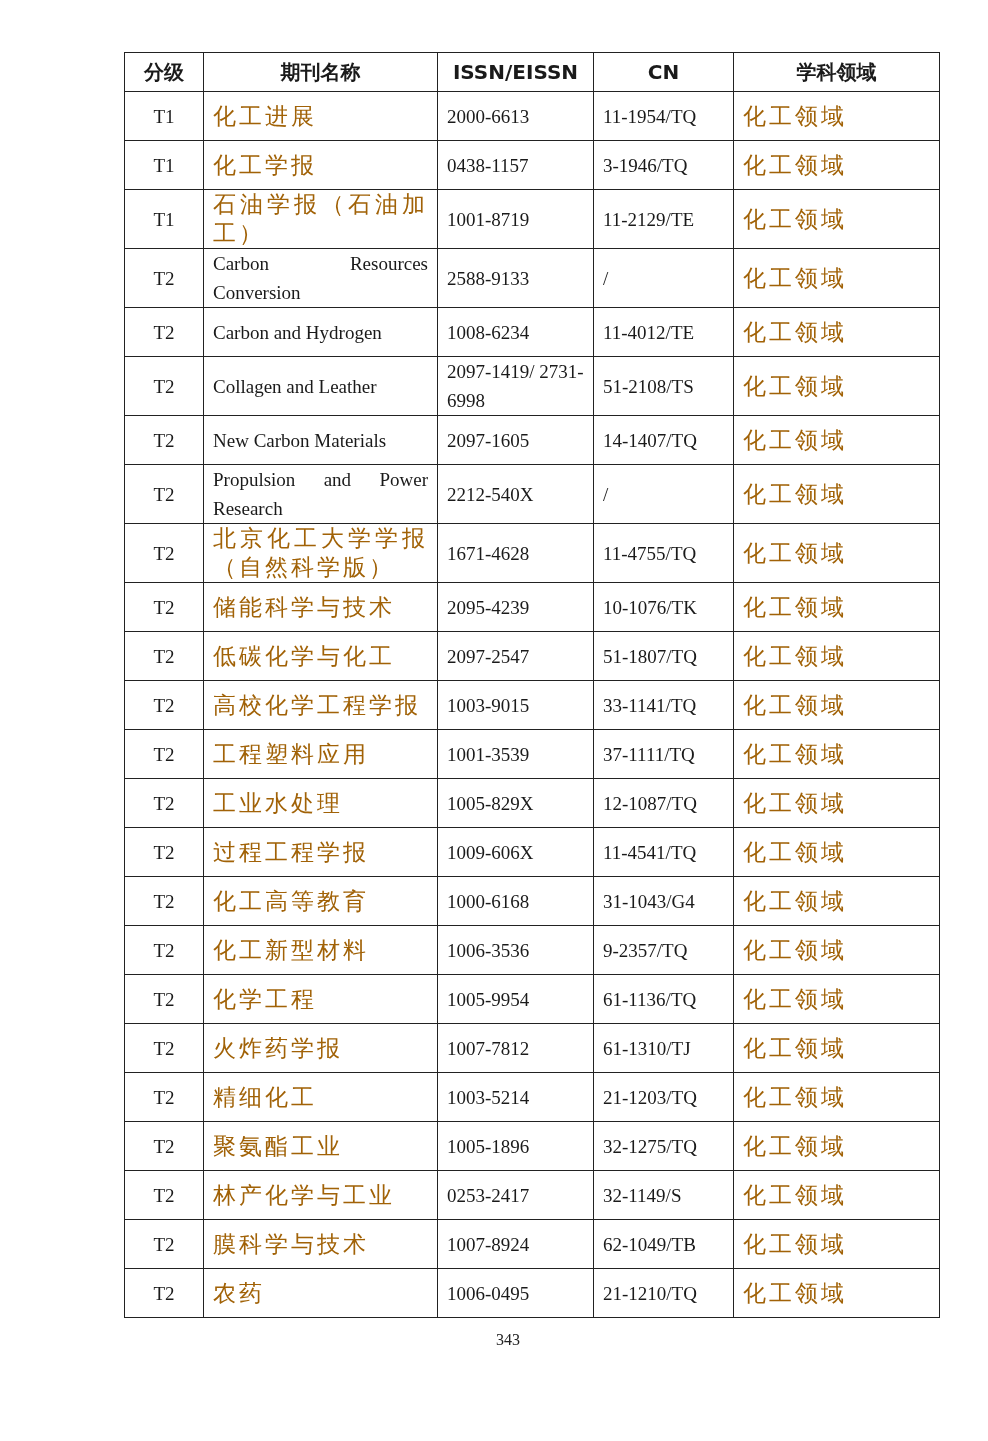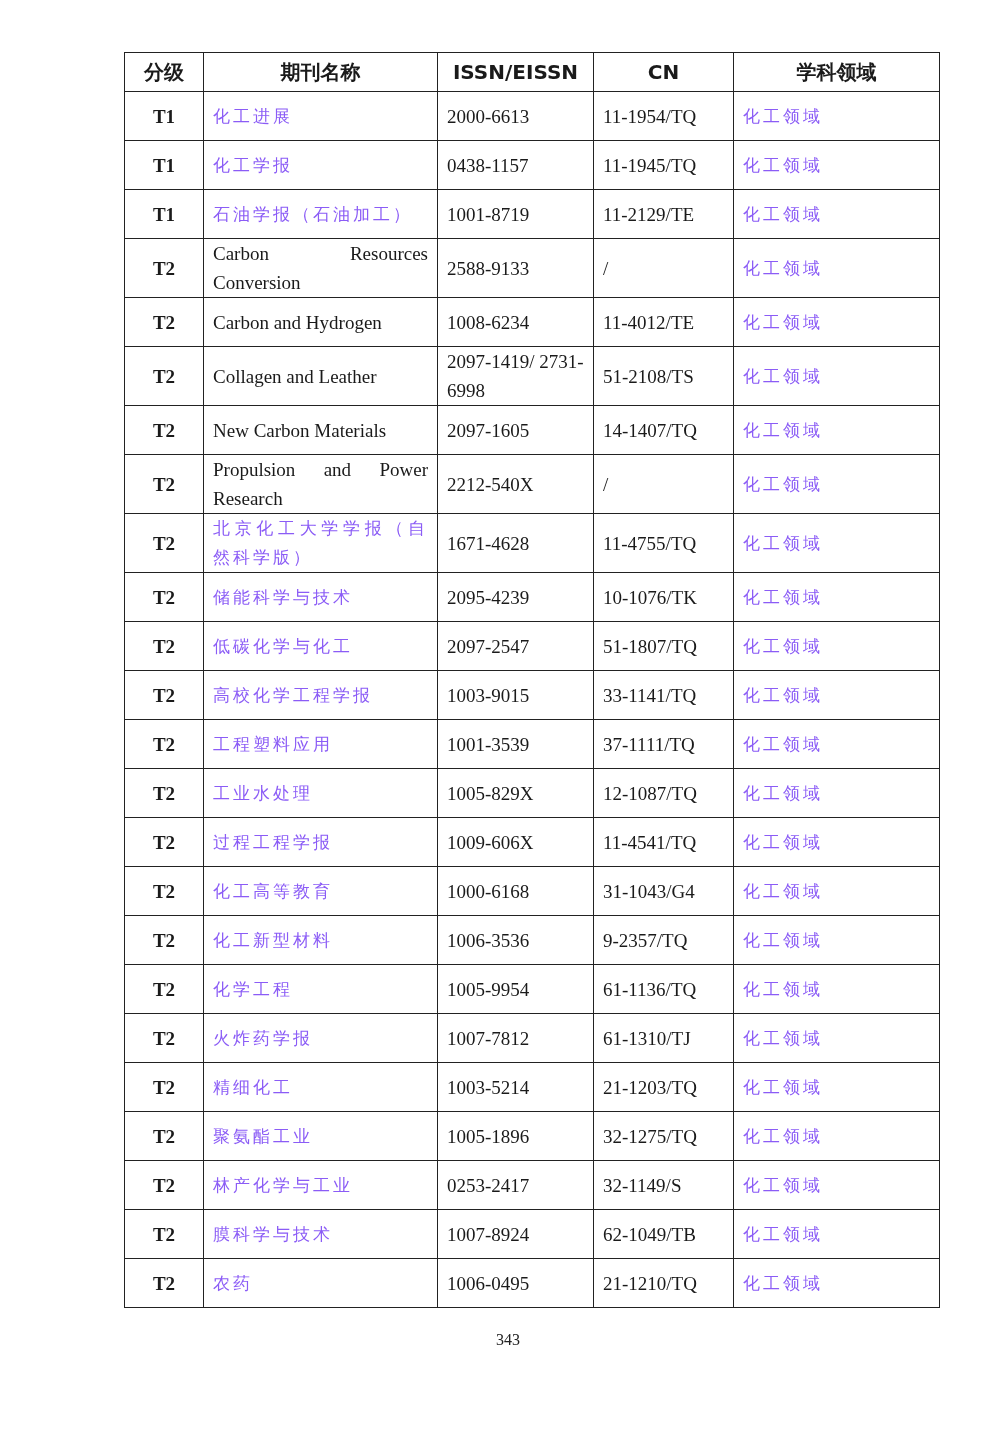--- a/index.html
+++ b/index.html
@@ -10,23 +10,23 @@
   table.journals col.c1 { width: 79px; }
   table.journals col.c2 { width: 234px; }
   table.journals col.c3 { width: 156px; }
   table.journals col.c4 { width: 140px; }
   table.journals col.c5 { width: 206px; }
   th, td { border: 1.3px solid #222; padding: 0 9px; font-size: 19px; line-height: 29px;
            vertical-align: middle; }
   th { height: 38px; font-family: "DejaVu Sans", "Liberation Sans", sans-serif; font-weight: bold;
        font-size: 20px; text-align: center; }
   td { height: 48px; }
-  td.tier { text-align: center; font-weight: bold; }
+  td.tier { text-align: center; }
   td.name { text-align: justify; text-align-last: left; font-family: Liberation Serif, serif; }
-  td.name.cn, td.field { letter-spacing: 3px; font-family: Liberation Serif, serif; font-size: 17px; color: #8b5cf6; }
+  td.name.cn, td.field { letter-spacing: 3px; font-family: Liberation Serif, serif; font-size: 23px; color: #a16207; }
   tr.tall td { height: 57px; }
   .page-num { position: absolute; top: 1331px; left: 0; width: 1016px; text-align: center;
               font-size: 16px; color: #222; }
 </style>
 </head>
 <body>
 
 <table class="journals">
   <colgroup>
       <col class="c1">
@@ -49,21 +49,21 @@
         <td class="tier">T1</td>
         <td class="name cn">化工进展</td>
         <td class="issn">2000-6613</td>
         <td class="cn">11-1954/TQ</td>
         <td class="field">化工领域</td>
       </tr>
       <tr>
         <td class="tier">T1</td>
         <td class="name cn">化工学报</td>
         <td class="issn">0438-1157</td>
-        <td class="cn">11-1945/TQ</td>
+        <td class="cn">3-1946/TQ</td>
         <td class="field">化工领域</td>
       </tr>
       <tr>
         <td class="tier">T1</td>
         <td class="name cn">石油学报（石油加工）</td>
         <td class="issn">1001-8719</td>
         <td class="cn">11-2129/TE</td>
         <td class="field">化工领域</td>
       </tr>
       <tr class="tall">

